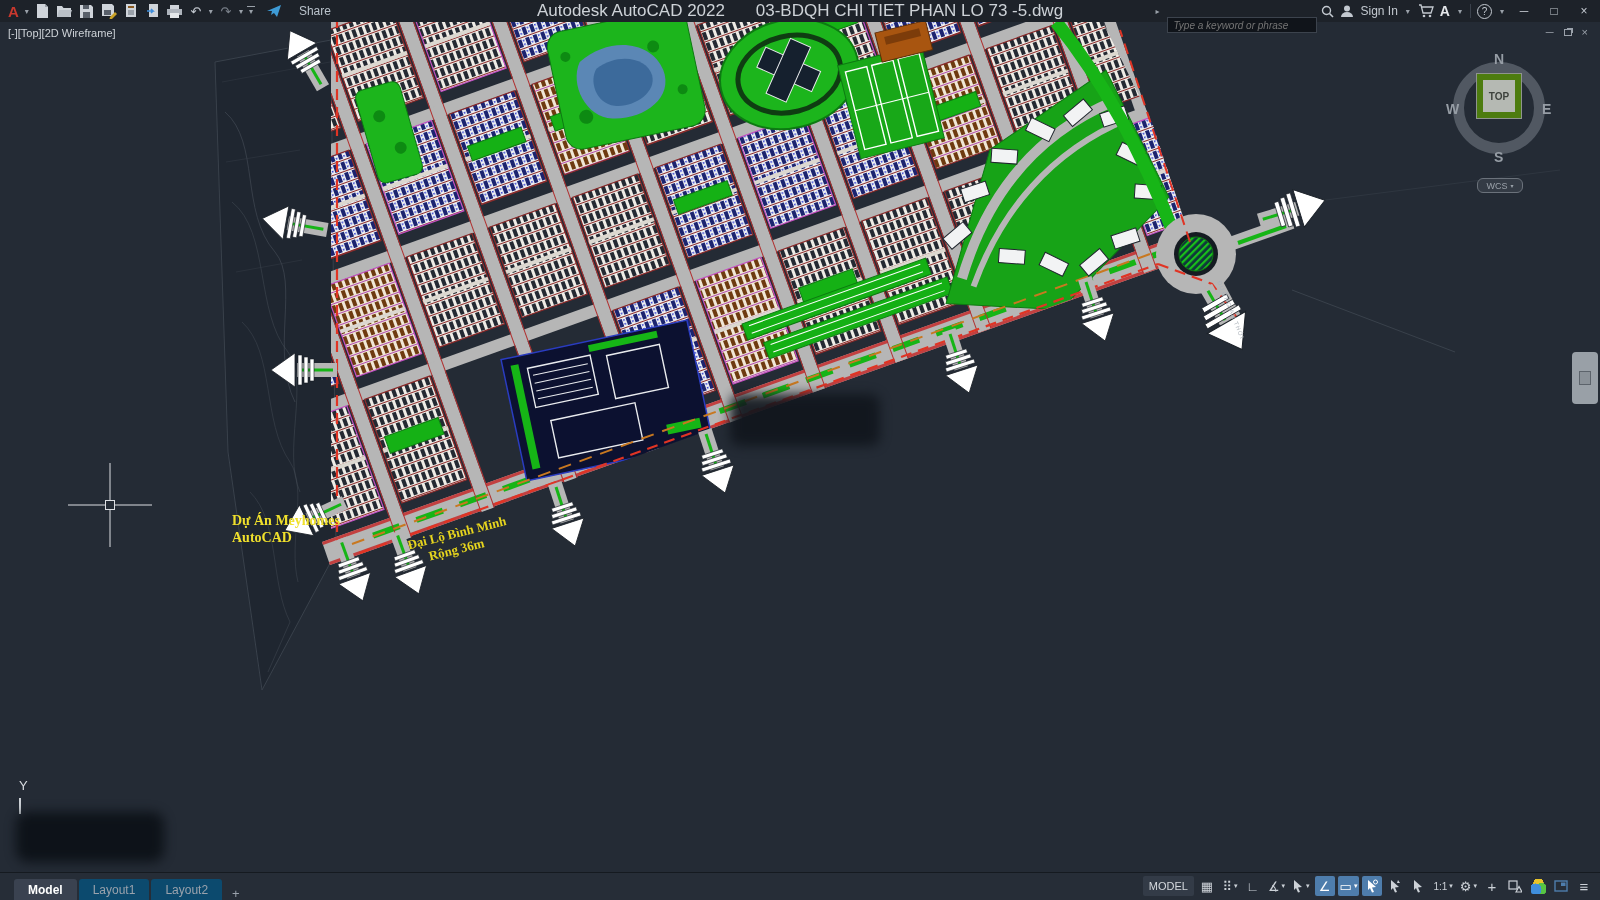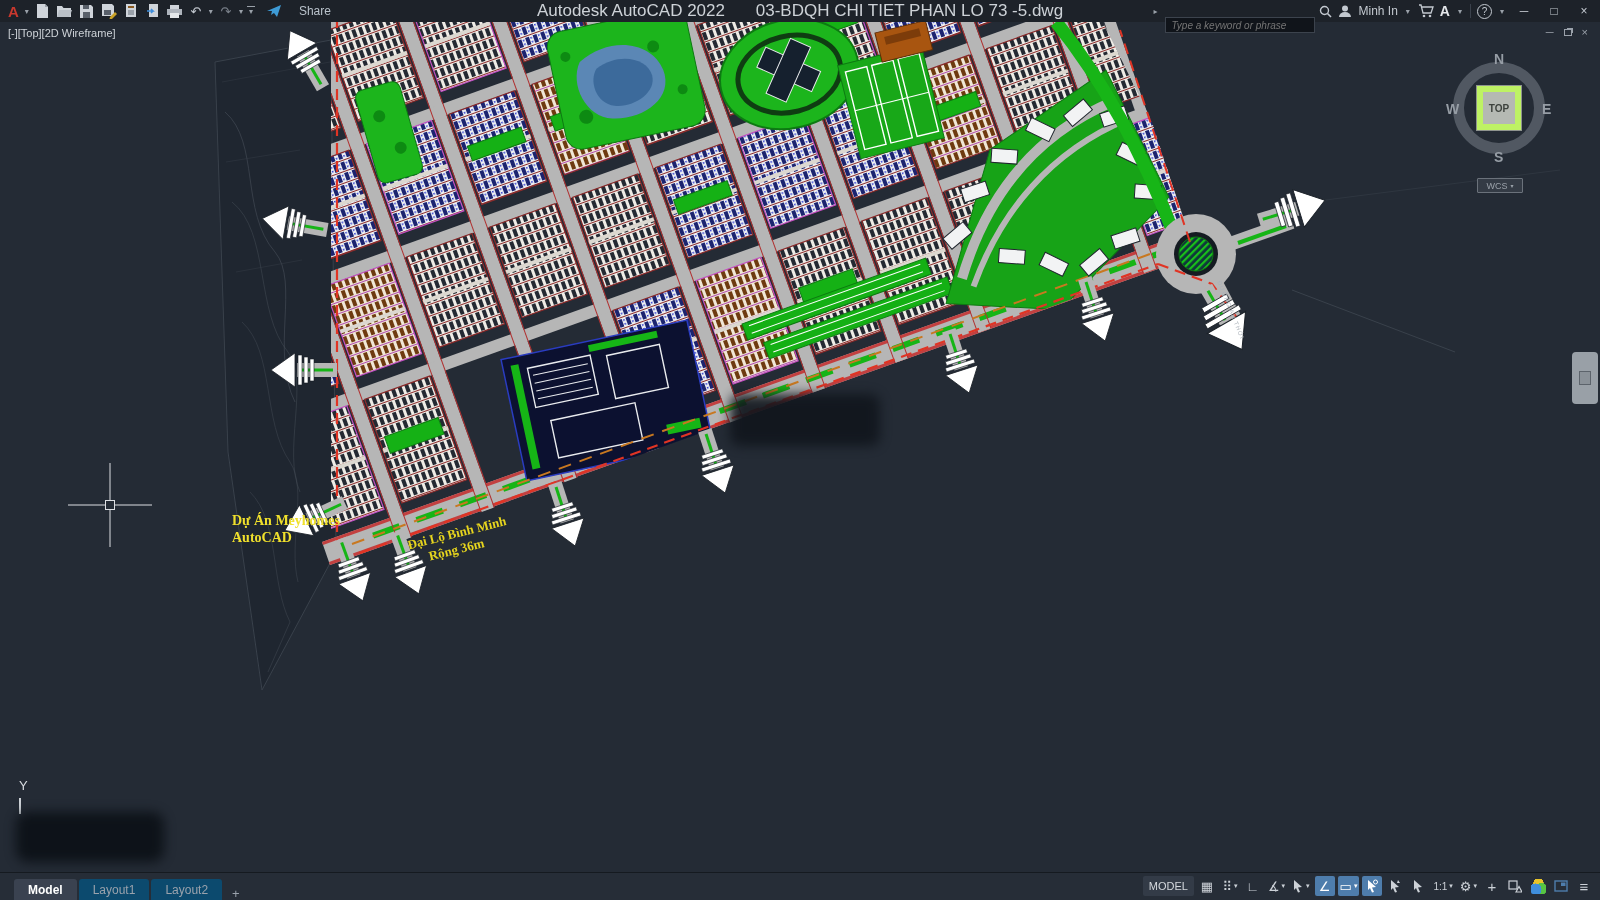--- a/index.html
+++ b/index.html
@@ -32,26 +32,26 @@
   .dwg-ctrl { position:absolute; top:4px; right:12px; display:flex; gap:10px; color:#9ba2ab; font-size:11px; z-index:20; align-items:center;}
   .restore-box { width:8px; height:7px; border:1px solid #9ba2ab; box-shadow:2px -2px 0 -1px #9ba2ab; display:inline-block; }
 
   #plan { position:absolute; top:0; left:0; }
 
   
   .viewcube { position:absolute; left:1444px; top:31px; width:110px; height:110px; z-index:15; }
   .vc-ring { position:absolute; left:9px; top:9px; width:92px; height:92px; border-radius:50%;
              border:11px solid rgba(125,133,143,0.5); }
   .vc-letter { position:absolute; color:#969da5; font-weight:bold; font-size:14px; z-index:16; }
-  .vc-top { position:absolute; left:32px; top:32px; width:46px; height:46px; background:#bef264; border:1px solid #8f948f;
+  .vc-top { position:absolute; left:32px; top:20px; width:46px; height:46px; background:#4d7c0f; border:1px solid #8f948f;
             display:flex; align-items:center; justify-content:center; z-index:16; }
   .vc-top-inner { width:32px; height:32px; background:#b5b9b3; display:flex; align-items:center; justify-content:center;
                   color:#3d423d; font-size:10px; font-weight:bold; }
   .wcs-pill { position:absolute; left:1477px; top:156px; width:46px; height:15px; background:#343b45; border:1px solid #6b727b;
-              border-radius:1px; color:#9aa1a9; font-size:9px; display:flex; align-items:center; justify-content:center; gap:3px; z-index:15; }
+              border-radius:6px; color:#9aa1a9; font-size:9px; display:flex; align-items:center; justify-content:center; gap:3px; z-index:15; }
 
   .scroll-thumb { position:absolute; left:1572px; top:330px; width:26px; height:52px; background:#99a0a7; border-radius:4px;
                   z-index:14; display:flex; align-items:center; justify-content:center; }
   .scroll-thumb .pg { width:12px; height:14px; border:1px solid #5c636b; background:#8a9198; }
 
   
   .lbl { position:absolute; color:#f0e02c; font-family:"Liberation Serif", serif; font-weight:bold; z-index:12; line-height:1.2; }
   .lbl-project { left:232px; top:491px; font-size:14px; }
   .lbl-blvd { left:408px; top:503px; font-size:13px; color:#e6d41e; transform:rotate(-14deg); }
   .lbl-road { left:1222px; top:258px; font-size:6px; color:#aab1b9; font-family:"Liberation Sans",sans-serif; font-weight:normal;
@@ -161,21 +161,21 @@
       <input class="search-input" placeholder="Type a keyword or phrase" style="">
       <svg width="13" height="13" viewBox="0 0 13 13">
           <circle cx="5.5" cy="5.5" r="4" fill="none" stroke="#c3c9d0" stroke-width="1.4"></circle>
           <path d="M8.5 8.5 L12 12" stroke="#c3c9d0" stroke-width="1.6"></path>
         </svg>
     </span>
     <svg width="14" height="14" viewBox="0 0 14 14">
         <circle cx="7" cy="4.5" r="3" fill="#c3c9d0"></circle>
         <path d="M1 13 a6 5 0 0 1 12 0z" fill="#c3c9d0"></path>
       </svg>
-    <span class="signin">Minh In</span>
+    <span class="signin">Sign In</span>
     <span class="caret">▾</span>
     <svg width="16" height="14" viewBox="0 0 16 14">
         <path d="M1 1h2l2 8h8l2-6H4" fill="none" stroke="#c3c9d0" stroke-width="1.3"></path>
         <circle cx="6" cy="12" r="1.3" fill="#c3c9d0"></circle>
         <circle cx="12" cy="12" r="1.3" fill="#c3c9d0"></circle>
       </svg>
     <span style="font-weight:bold;font-size:14px;color:#e4e7ea">A</span>
     <span class="caret">▾</span>
     <span class="divider"></span>
     <span style="width:15px;height:15px;border:1.4px solid #c3c9d0;border-radius:50%;display:flex;align-items:center;justify-content:center;font-size:10px;color:#c3c9d0">?</span>

